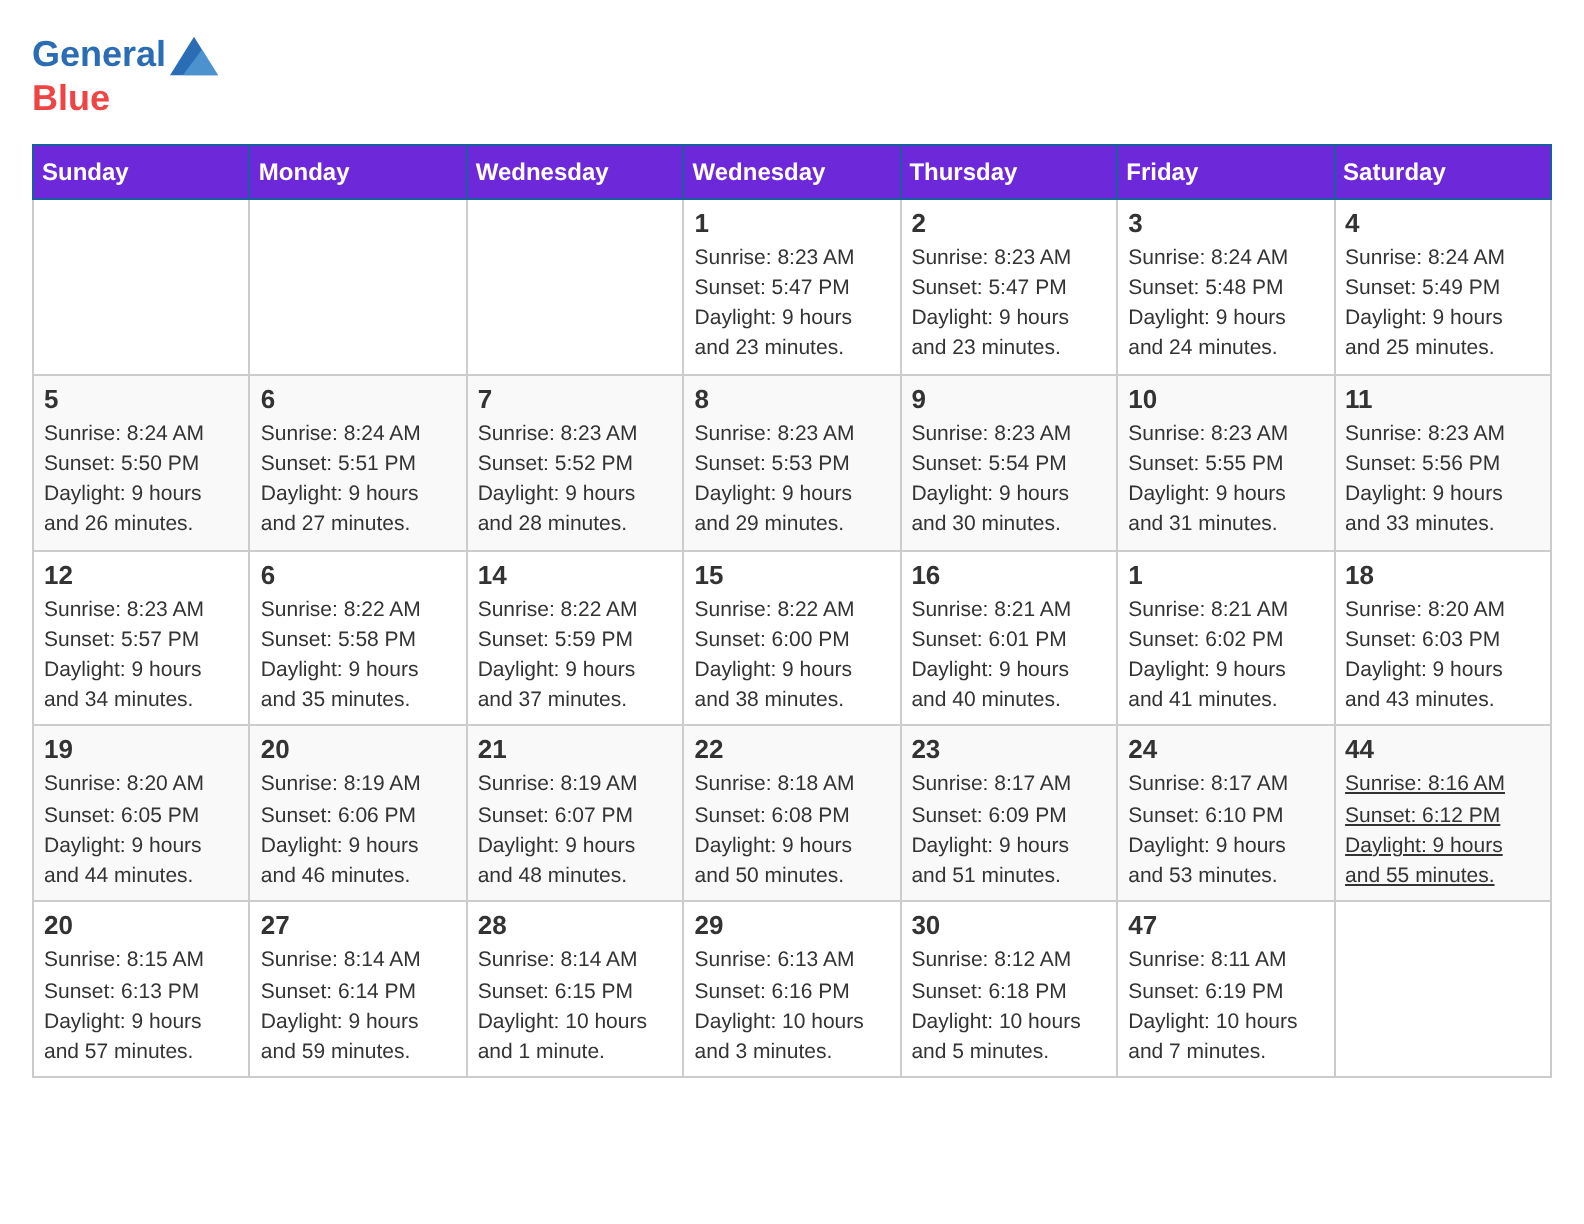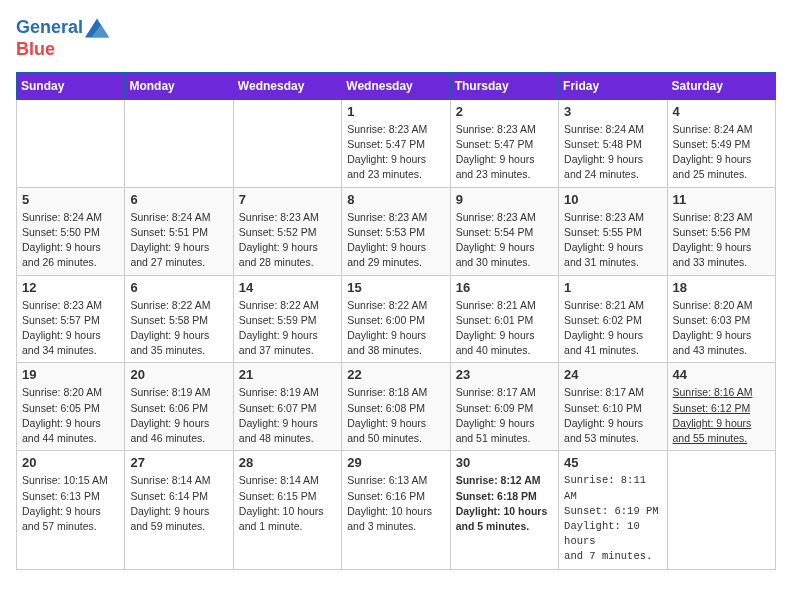--- a/index.html
+++ b/index.html
@@ -304,21 +304,21 @@
           <div class="day-num">44</div>
           <div class="day-info" style="white-space: pre-line; text-decoration: underline;">Sunrise: 8:16 AM
 Sunset: 6:12 PM
 Daylight: 9 hours
 and 55 minutes.</div>
         </td>
       </tr>
       <tr>
         <td>
           <div class="day-num">20</div>
-          <div class="day-info" style="white-space: pre-line;">Sunrise: 10:15 AM
+          <div class="day-info" style="white-space: pre-line;">Sunrise: 8:15 AM
 Sunset: 6:13 PM
 Daylight: 9 hours
 and 57 minutes.</div>
         </td>
         <td>
           <div class="day-num">27</div>
           <div class="day-info" style="white-space: pre-line;">Sunrise: 8:14 AM
 Sunset: 6:14 PM
 Daylight: 9 hours
 and 59 minutes.</div>
@@ -332,28 +332,28 @@
         </td>
         <td>
           <div class="day-num">29</div>
           <div class="day-info" style="white-space: pre-line;">Sunrise: 6:13 AM
 Sunset: 6:16 PM
 Daylight: 10 hours
 and 3 minutes.</div>
         </td>
         <td>
           <div class="day-num">30</div>
-          <div class="day-info" style="white-space: pre-line; font-weight: bold;">Sunrise: 8:12 AM
+          <div class="day-info" style="white-space: pre-line;">Sunrise: 8:12 AM
 Sunset: 6:18 PM
 Daylight: 10 hours
 and 5 minutes.</div>
         </td>
         <td>
-          <div class="day-num">45</div>
-          <div class="day-info" style="white-space: pre-line; font-family: Liberation Mono, monospace;">Sunrise: 8:11 AM
+          <div class="day-num">47</div>
+          <div class="day-info" style="white-space: pre-line;">Sunrise: 8:11 AM
 Sunset: 6:19 PM
 Daylight: 10 hours
 and 7 minutes.</div>
         </td>
         <td class="empty-cell"></td>
       </tr>
     </tbody>
 </table>
 
 </body></html>

